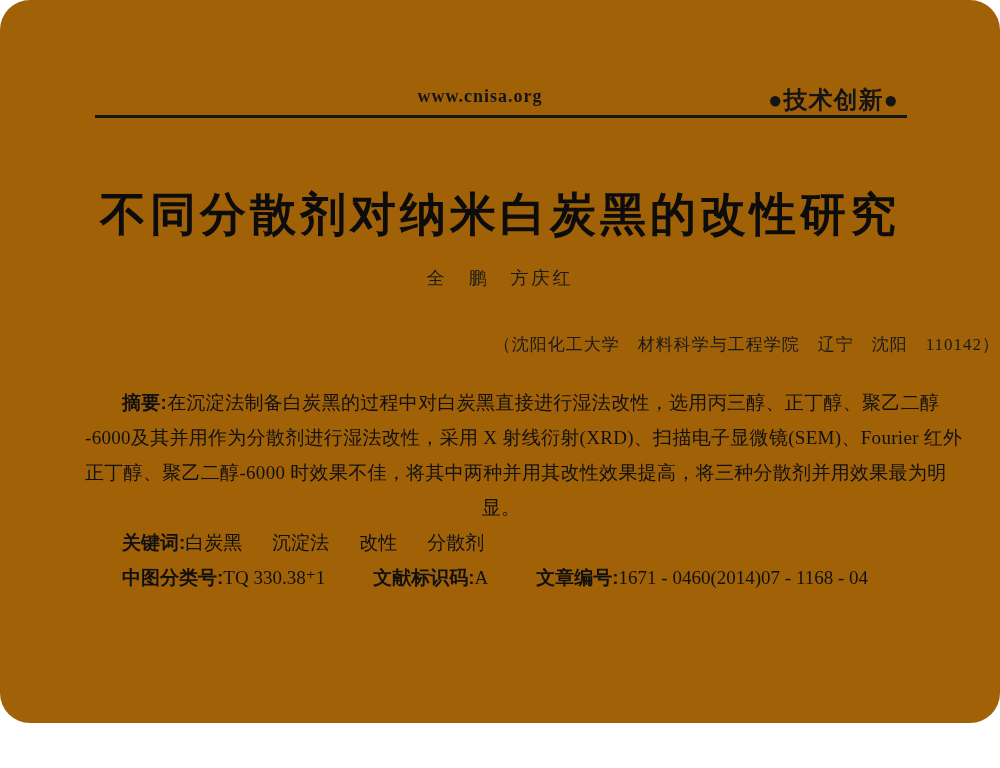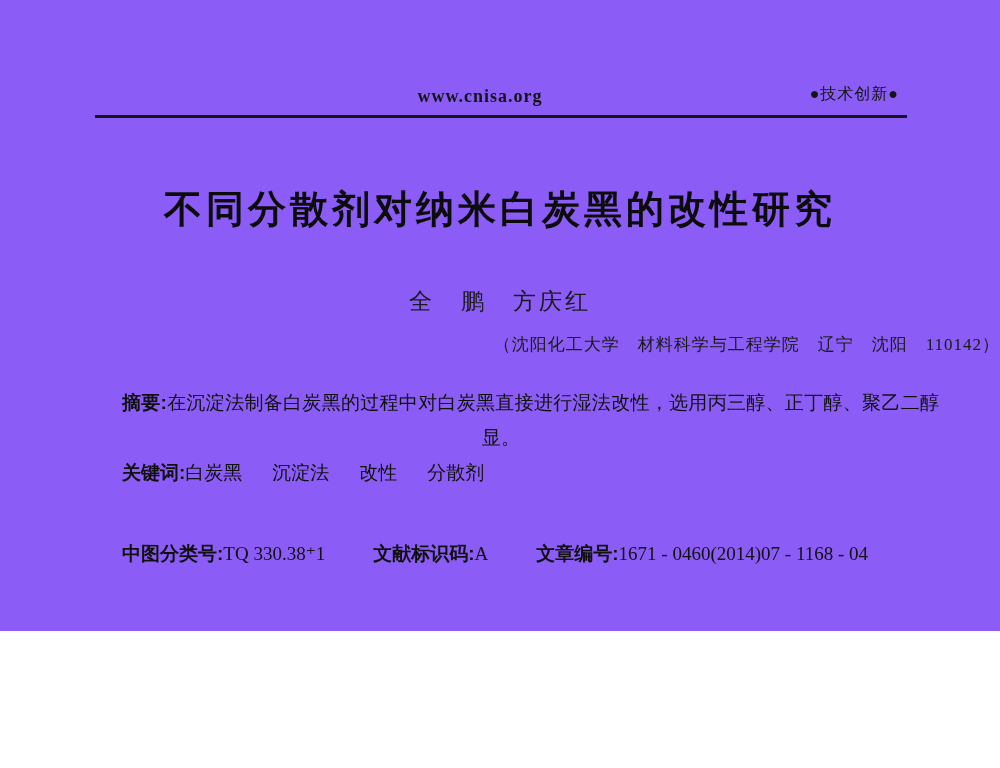--- a/index.html
+++ b/index.html
@@ -3,25 +3,26 @@
 <meta charset="utf-8">
 <style>
   html, body {
     margin: 0;
     padding: 0;
     background: #ffffff;
   }
   .page {
     position: relative;
     width: 1000px;
-    height: 631px;
-    background: #8b5cf6;
+    height: 723px;
+    background: #a16207;
     overflow: hidden;
     font-family: "Liberation Serif", "DejaVu Serif", serif;
     color: #141414;
+    border-radius: 30px;
   }
 
   
   .journal-header {
     position: absolute;
     top: 84px;
     left: 95px;
     width: 810px;
     height: 28px;
   }
@@ -34,57 +35,56 @@
     font-family: "Liberation Serif", "DejaVu Serif", serif;
     font-weight: bold;
     font-size: 18px;
     letter-spacing: 1px;
   }
   .column-tag {
     position: absolute;
     right: 6px;
     top: 0;
     font-family: "Liberation Sans", "DejaVu Sans", sans-serif;
-    font-size: 16px;
-    font-weight: 400;
+    font-size: 24px;
+    font-weight: 700;
     letter-spacing: 1px;
   }
   .header-rule {
     position: absolute;
     top: 115px;
     left: 95px;
     width: 812px;
     height: 3px;
     background: #151515;
   }
 
   
   .title-cn {
     position: absolute;
     top: 184px;
     left: 0;
     width: 100%;
     margin: 0;
     text-align: center;
-    font-size: 38px;
+    font-size: 46px;
     font-weight: bold;
     letter-spacing: 4px;
     font-family: "Liberation Sans", "DejaVu Sans", sans-serif;
     color: #0c0c0c;
   }
   .authors {
     position: absolute;
     top: 266px;
     left: 0;
     width: 100%;
     text-align: center;
-    font-size: 23px;
+    font-size: 18px;
     letter-spacing: 3px;
     color: #1a1a1a;
-    margin-top: 20px;
   }
   .affiliation {
     position: absolute;
     top: 333px;
     left: 0;
     width: 100%;
     text-align: right;
     font-size: 17px;
     letter-spacing: 1px;
     color: #1a1a1a;
@@ -101,21 +101,21 @@
     color: #101010;
   }
   .abs-line { white-space: nowrap; letter-spacing: 0.3px; text-align: center; }
   .abs-line.first { text-indent: 37px; }
   .front-matter b { font-family: "Liberation Sans", "DejaVu Sans", sans-serif; font-weight: bold; }
 
   .keywords-line { padding-left: 37px; white-space: nowrap; }
   .keyword { margin-right: 30px; }
   .keyword:last-child { margin-right: 12px; }
 
-  .meta-line { padding-left: 37px; white-space: nowrap; margin-top: 46px; }
+  .meta-line { padding-left: 37px; white-space: nowrap; }
   .meta-pair { margin-right: 48px; }
   .meta-pair:last-child { margin-right: 0; }
   .meta-pair .val { font-family: "Liberation Serif", "DejaVu Serif", serif; }
 
   
   .title-en {
     position: absolute;
     top: 694px;
     left: 0;
     width: 100%;
@@ -155,20 +155,22 @@
   <h1 class="title-cn">不同分散剂对纳米白炭黑的改性研究</h1>
 
   <div class="authors">全　鹏　方庆红</div>
 
   <div class="affiliation">（沈阳化工大学　材料科学与工程学院　辽宁　沈阳　110142）</div>
 
   <div class="front-matter">
 
     <div class="abstract">
       <div class="abs-line first"><b>摘要:</b><span>在沉淀法制备白炭黑的过程中对白炭黑直接进行湿法改性，选用丙三醇、正丁醇、聚乙二醇</span></div>
+      <div class="abs-line">-6000及其并用作为分散剂进行湿法改性，采用 X 射线衍射(XRD)、扫描电子显微镜(SEM)、Fourier 红外</div>
+      <div class="abs-line">正丁醇、聚乙二醇-6000 时效果不佳，将其中两种并用其改性效果提高，将三种分散剂并用效果最为明</div>
       <div class="abs-line">显。</div>
     </div>
 
     <div class="keywords-line">
       <b>关键词:</b><span class="keyword">白炭黑</span><span class="keyword">沉淀法</span><span class="keyword">改性</span><span class="keyword">分散剂</span>
     </div>
 
     <div class="meta-line">
       <span class="meta-pair"><b>中图分类号:</b><span class="val">TQ 330.38⁺1</span></span><span class="meta-pair"><b>文献标识码:</b><span class="val">A</span></span><span class="meta-pair"><b>文章编号:</b><span class="val">1671 - 0460(2014)07 - 1168 - 04</span></span>
     </div>

